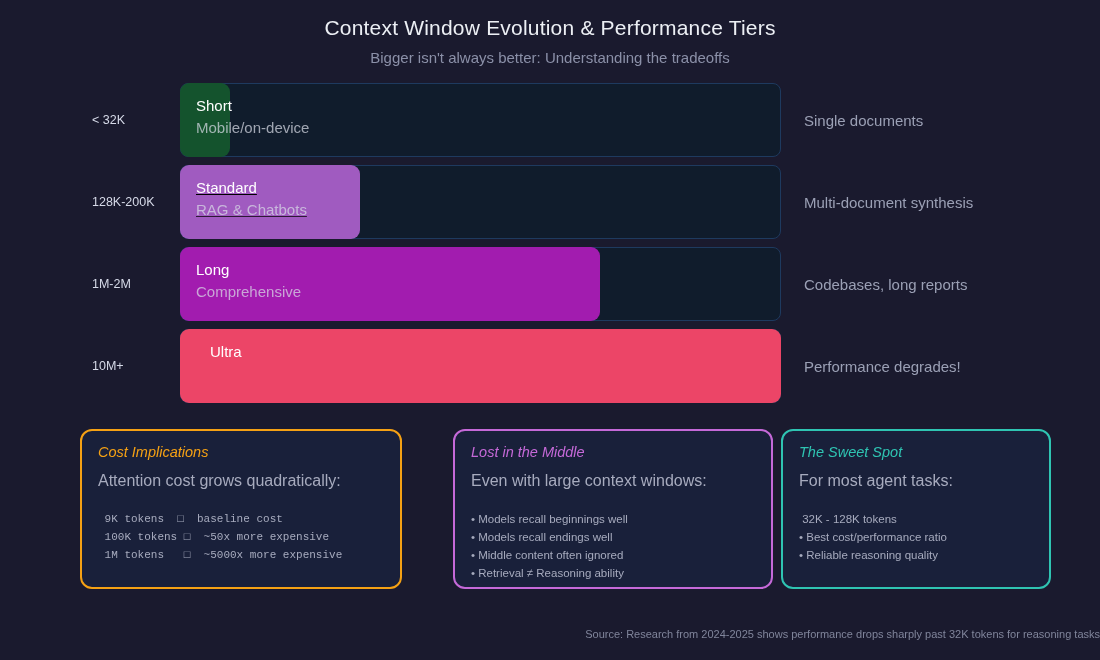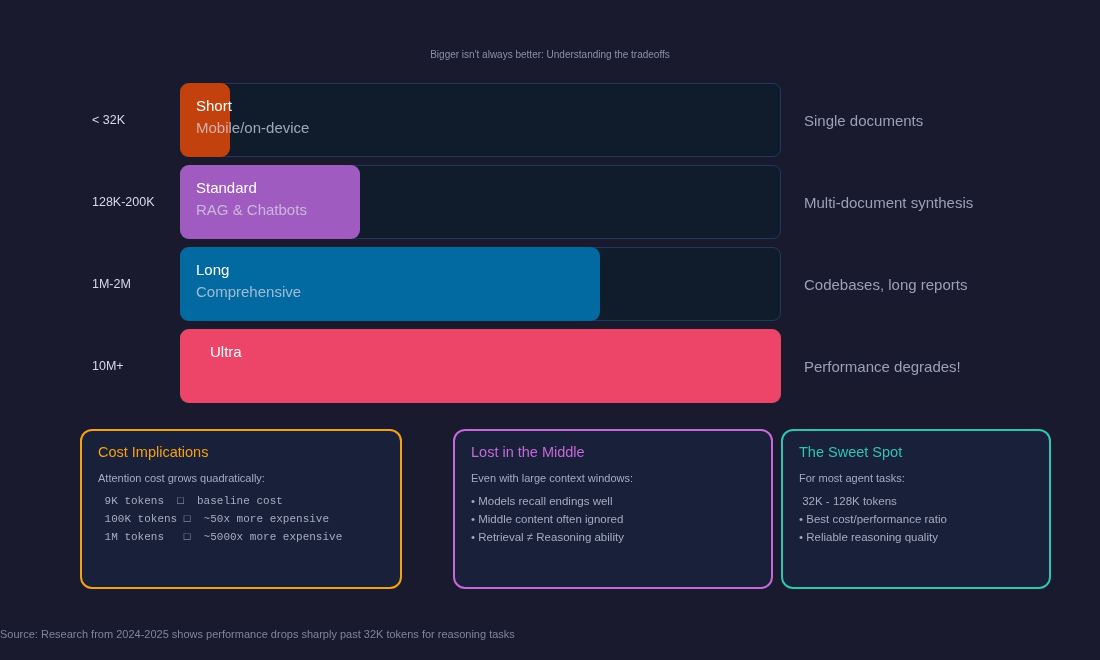--- a/index.html
+++ b/index.html
@@ -11,21 +11,21 @@
   }
   .stage{position:absolute;inset:0;}
 
   
   .title{
     position:absolute;left:0;right:0;top:16px;text-align:center;
     font-size:21px;color:#eceff4;font-weight:400;letter-spacing:.2px;
   }
   .subtitle{
     position:absolute;left:0;right:0;top:49px;text-align:center;
-    font-size:10px;color:#8b90a8;font-weight:400;
+    font-size:15px;color:#8b90a8;font-weight:400;
   }
 
   
   .tier-row{position:absolute;left:0;right:0;height:74px;}
   .tier-label{
     position:absolute;left:48px;top:50%;transform:translateY(-50%);
     font-size:12.5px;color:#d6dae8;white-space:nowrap;margin-left:44px;
   }
   .track{
     position:absolute;left:180px;width:601px;height:100%;
@@ -43,61 +43,62 @@
     position:absolute;left:804px;top:50%;transform:translateY(-50%);
     font-size:15px;color:#9ba0b5;white-space:nowrap;
   }
 
   
   .panel{
     position:absolute;top:429px;height:160px;
     background:#19203a;border-radius:12px;border:2px solid #888;
     box-sizing:border-box;padding:13px 16px 0 16px;
   }
-  .panel-title{font-size:14.5px;line-height:1.2;margin-bottom:11px;}
-  .panel-lead{font-size:11px;color:#a7abbe;margin-bottom:8px;}
+  .panel-title{font-size:14.5px;line-height:1.2;margin-bottom:11px;font-style:italic;}
+  .panel-lead{font-size:16px;color:#a7abbe;margin-bottom:20px;}
   .panel-line{font-size:11.5px;color:#a7abbe;line-height:18px;white-space:pre;}
   .mono{font-family:"Liberation Mono","DejaVu Sans Mono",monospace;font-size:11px;}
 
   .footer{
-    position:absolute;left:0;right:0;top:628px;text-align:left;
+    position:absolute;left:0;right:0;top:628px;text-align:right;
     font-size:11px;color:#7e melhor;
   }
   .footer{color:#80859b;}
 </style>
 </head>
 <body>
 
 <div class="stage">
 
+  <div class="title">Context Window Evolution &amp; Performance Tiers</div>
   <div class="subtitle">Bigger isn't always better: Understanding the tradeoffs</div>
 
   <div id="tiers">
       <div class="tier-row" style="top: 83px;">
         <div class="tier-label">&lt; 32K</div>
         <div class="track"></div>
-        <div class="bar" style="width: 50px; background: #c2410c;">
+        <div class="bar" style="width: 50px; background: #14532d;">
           <div class="bar-name">Short</div>
           <div class="bar-sub">Mobile/on-device</div>
         </div>
         <div class="tier-note">Single documents</div>
       </div>
       <div class="tier-row" style="top: 165px;">
         <div class="tier-label">128K-200K</div>
         <div class="track"></div>
-        <div class="bar" style="width: 180px; background: rgb(160, 91, 192);">
+        <div class="bar" style="width: 180px; background: rgb(160, 91, 192); text-decoration: underline;">
           <div class="bar-name">Standard</div>
           <div class="bar-sub">RAG &amp; Chatbots</div>
         </div>
         <div class="tier-note">Multi-document synthesis</div>
       </div>
       <div class="tier-row" style="top: 247px;">
         <div class="tier-label">1M-2M</div>
         <div class="track"></div>
-        <div class="bar" style="width: 420px; background: #0369a1;">
+        <div class="bar" style="width: 420px; background: #a21caf;">
           <div class="bar-name">Long</div>
           <div class="bar-sub">Comprehensive</div>
         </div>
         <div class="tier-note">Codebases, long reports</div>
       </div>
       <div class="tier-row" style="top: 329px;">
         <div class="tier-label">10M+</div>
         <div class="track"></div>
         <div class="bar" style="width: 601px; background: rgb(236, 69, 103); padding-left: 30px;">
           <div class="bar-name">Ultra</div>
@@ -110,20 +111,21 @@
       <div class="panel" style="left: 80px; width: 322px; border-color: rgb(245, 161, 20);">
         <div class="panel-title" style="color: rgb(245, 161, 20);">Cost Implications</div>
         <div class="panel-lead">Attention cost grows quadratically:</div>
         <div class="panel-line mono"> 9K tokens  □  baseline cost</div>
         <div class="panel-line mono"> 100K tokens □  ~50x more expensive</div>
         <div class="panel-line mono"> 1M tokens   □  ~5000x more expensive</div>
       </div>
       <div class="panel" style="left: 453px; width: 320px; border-color: rgb(197, 105, 216);">
         <div class="panel-title" style="color: rgb(197, 105, 216);">Lost in the Middle</div>
         <div class="panel-lead">Even with large context windows:</div>
+        <div class="panel-line">• Models recall beginnings well</div>
         <div class="panel-line">• Models recall endings well</div>
         <div class="panel-line">• Middle content often ignored</div>
         <div class="panel-line">• Retrieval ≠ Reasoning ability</div>
       </div>
       <div class="panel" style="left: 781px; width: 270px; border-color: rgb(47, 196, 178);">
         <div class="panel-title" style="color: rgb(47, 196, 178);">The Sweet Spot</div>
         <div class="panel-lead">For most agent tasks:</div>
         <div class="panel-line"> 32K - 128K tokens</div>
         <div class="panel-line"></div>
         <div class="panel-line">• Best cost/performance ratio</div>

